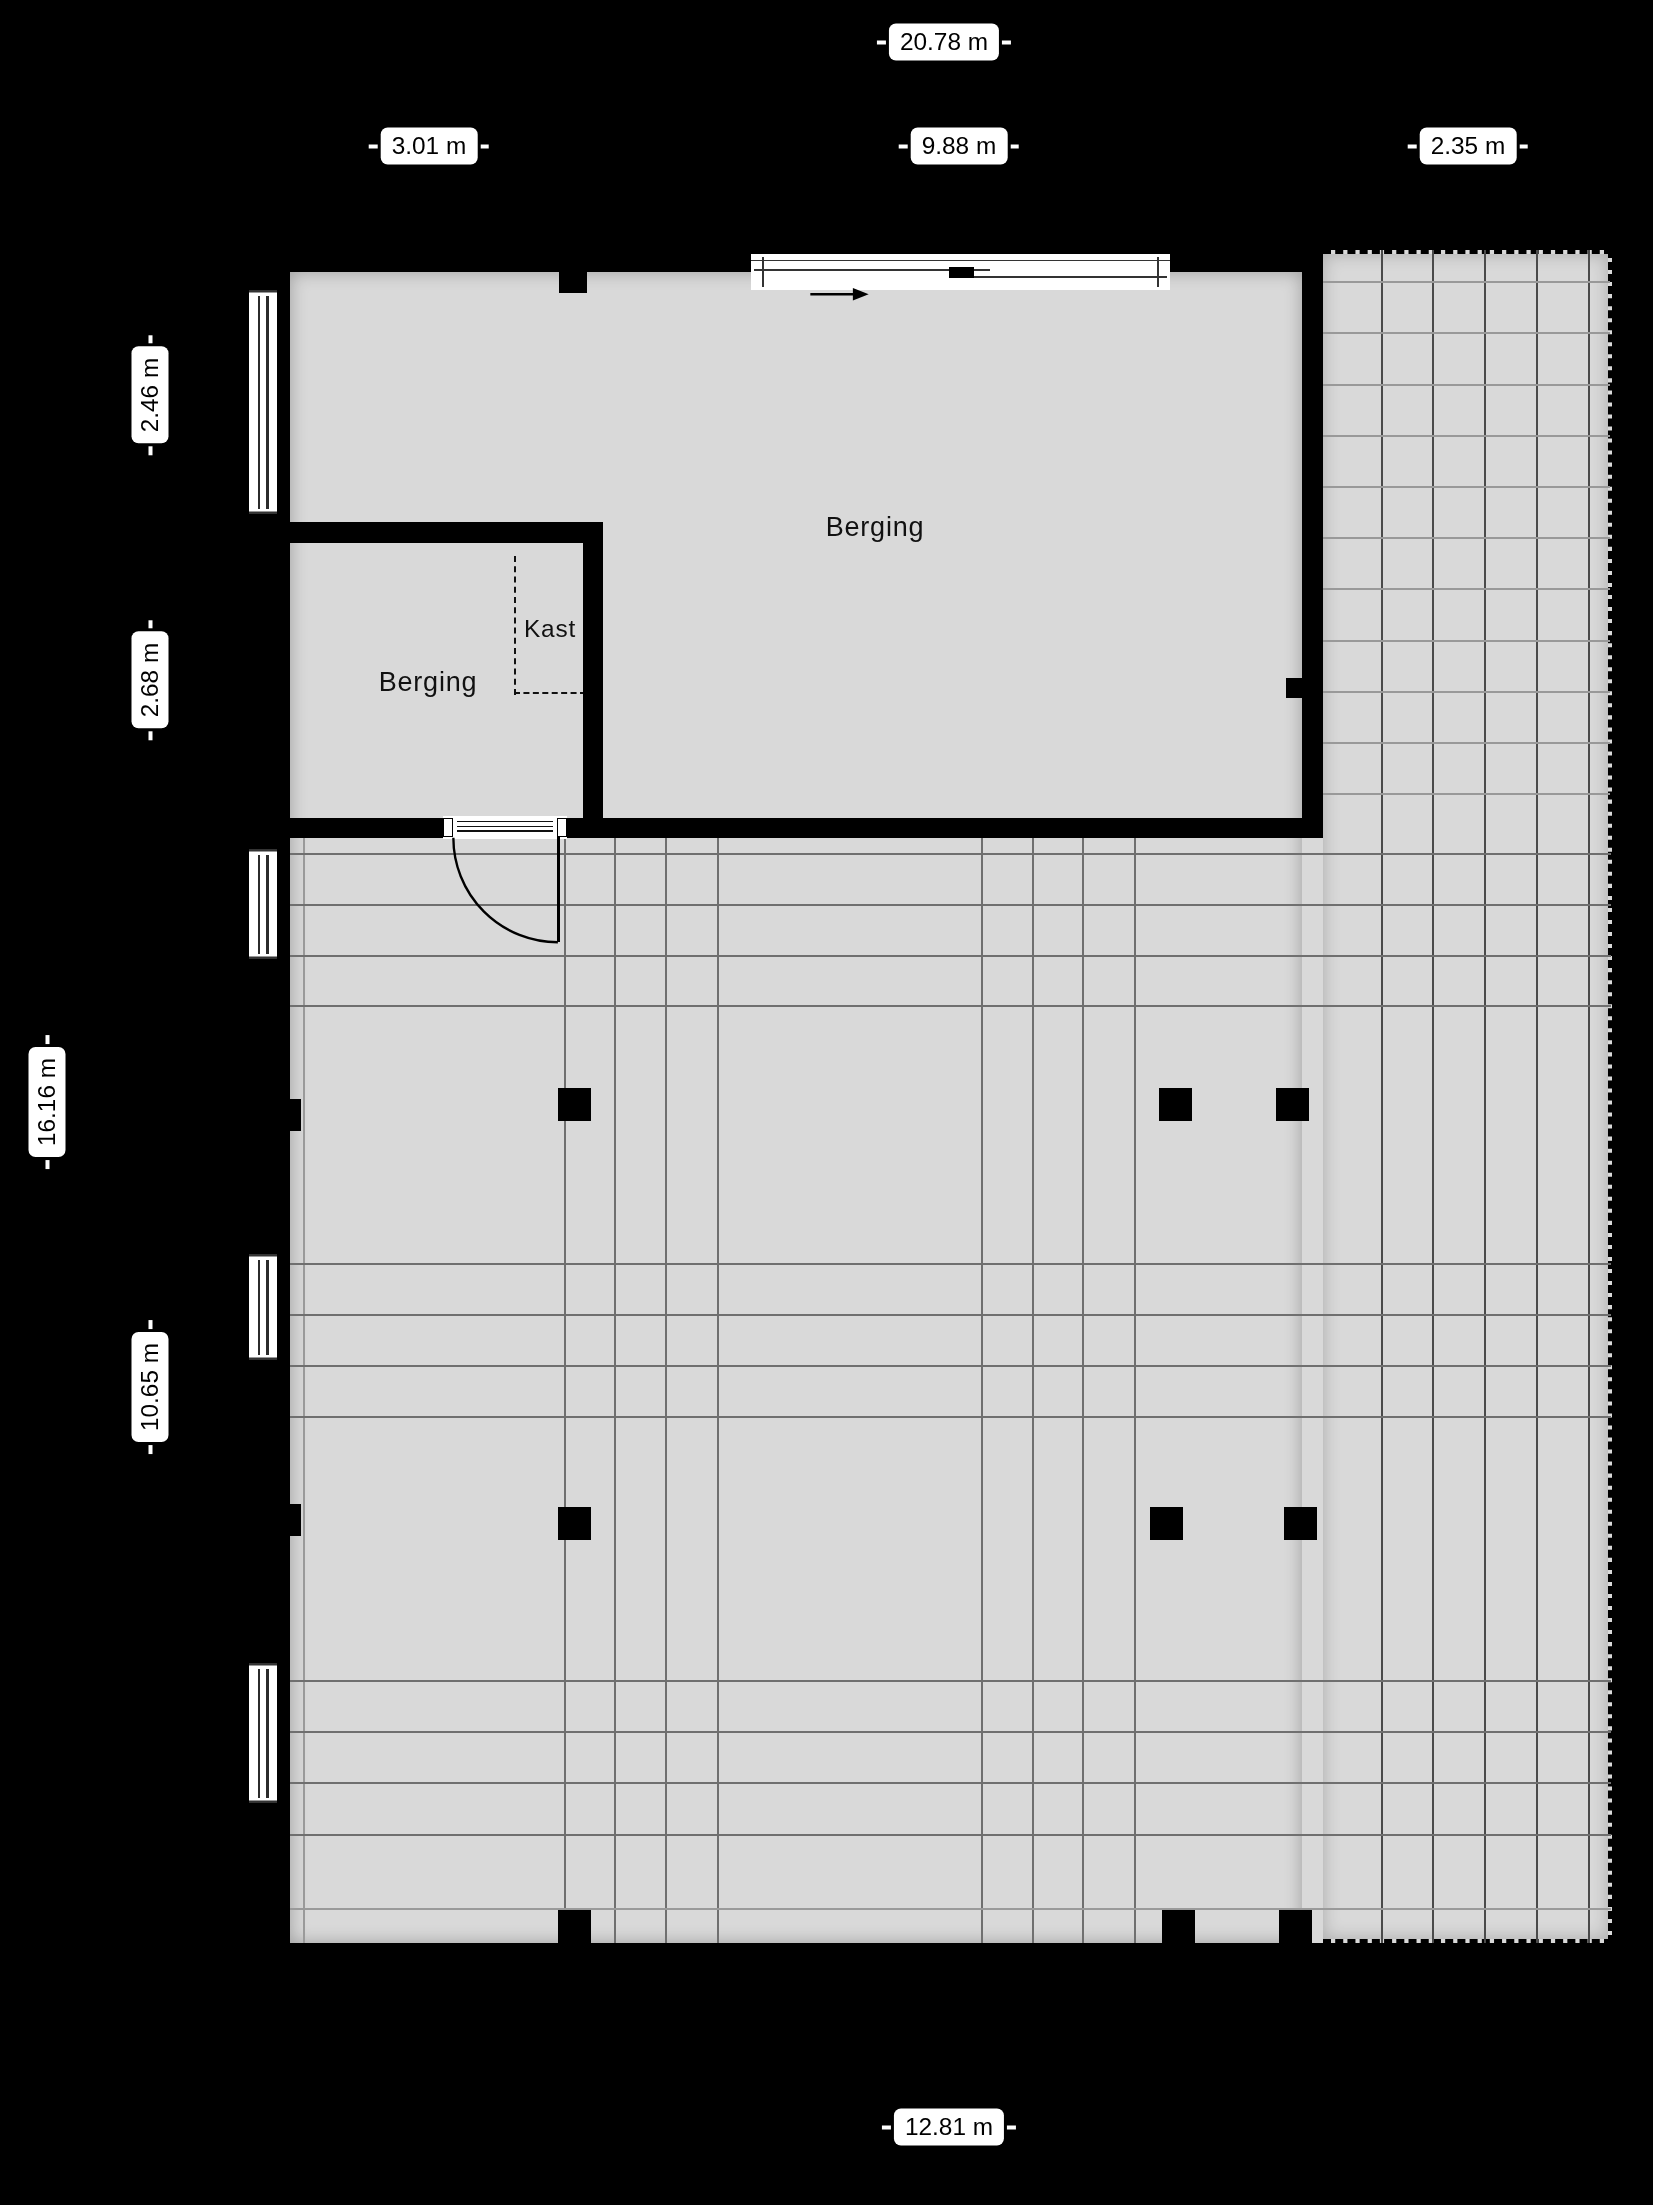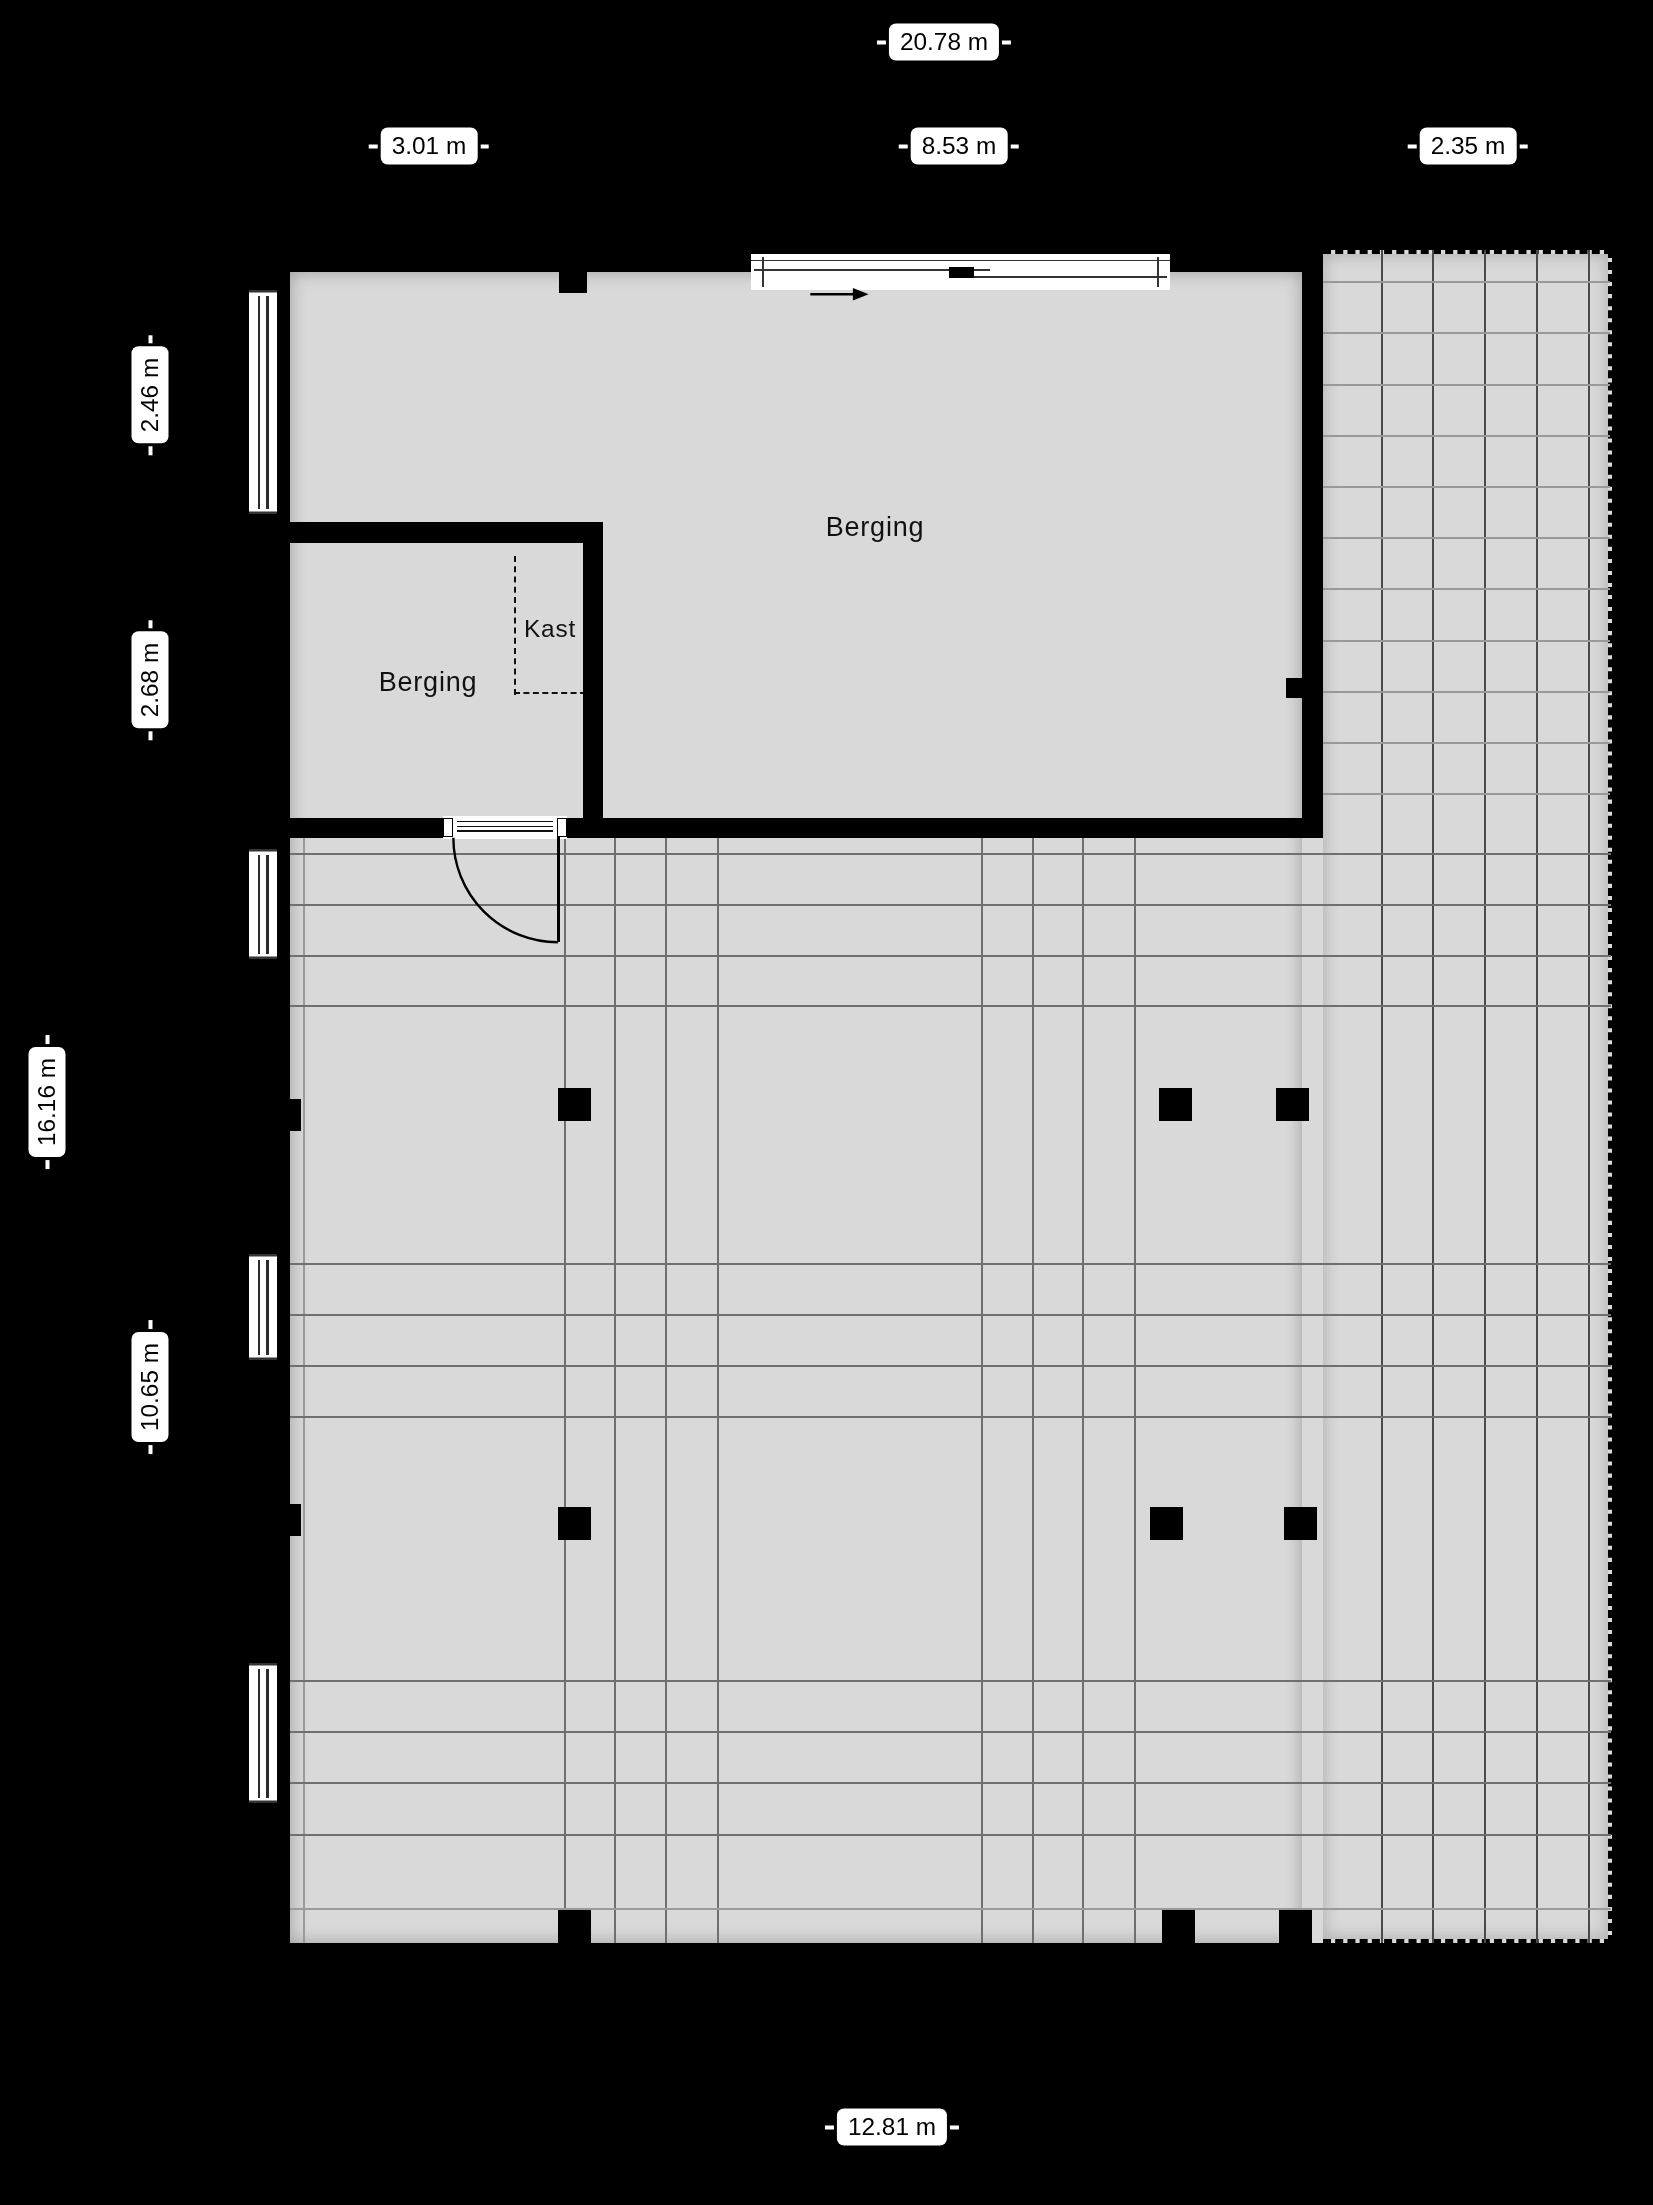--- a/index.html
+++ b/index.html
@@ -90,27 +90,27 @@
 
   <div class="kast-dash-v" style="left:514px;top:556px;height:139px;"></div>
   <div class="kast-dash-h" style="left:514px;top:692px;width:72px;"></div>
 
   <div class="room-label" style="left:875px;top:527px;">Berging</div>
   <div class="room-label" style="left:428px;top:682px;">Berging</div>
   <div class="room-label" style="left:550px;top:629px;font-size:24.4px;">Kast</div>
 
   <div class="dim" style="left:944px;top:42px;">20.78 m</div>
   <div class="dim" style="left:429px;top:146px;">3.01 m</div>
-  <div class="dim" style="left:959px;top:146px;">8.53 m</div>
+  <div class="dim" style="left:959px;top:146px;">9.88 m</div>
   <div class="dim" style="left:1468px;top:146px;">2.35 m</div>
   <div class="dim rot" style="left:150px;top:395px;">2.46 m</div>
   <div class="dim rot" style="left:150px;top:680px;">2.68 m</div>
   <div class="dim rot" style="left:47px;top:1102px;">16.16 m</div>
   <div class="dim rot" style="left:150px;top:1387px;">10.65 m</div>
-  <div class="dim" style="left:892px;top:2127px;">12.81 m</div>
+  <div class="dim" style="left:949px;top:2127px;">12.81 m</div>
 <div class="gl" style="left: 564px; top: 837px; width: 1.6px; height: 1106px; background: rgb(111, 111, 111);"></div>
     <div class="gl" style="left: 614px; top: 837px; width: 1.6px; height: 1106px; background: rgb(111, 111, 111);"></div>
     <div class="gl" style="left: 665px; top: 837px; width: 1.6px; height: 1106px; background: rgb(111, 111, 111);"></div>
     <div class="gl" style="left: 717px; top: 837px; width: 1.6px; height: 1106px; background: rgb(111, 111, 111);"></div>
     <div class="gl" style="left: 981px; top: 837px; width: 1.6px; height: 1106px; background: rgb(111, 111, 111);"></div>
     <div class="gl" style="left: 1032px; top: 837px; width: 1.6px; height: 1106px; background: rgb(111, 111, 111);"></div>
     <div class="gl" style="left: 1082px; top: 837px; width: 1.6px; height: 1106px; background: rgb(111, 111, 111);"></div>
     <div class="gl" style="left: 1134px; top: 837px; width: 1.6px; height: 1106px; background: rgb(111, 111, 111);"></div>
     <div class="gl" style="left: 303px; top: 837px; width: 1.6px; height: 1106px; background: rgb(154, 154, 154);"></div>
     <div class="gl" style="left: 1381px; top: 250px; width: 1.6px; height: 1693px; background: rgb(74, 74, 74);"></div>

